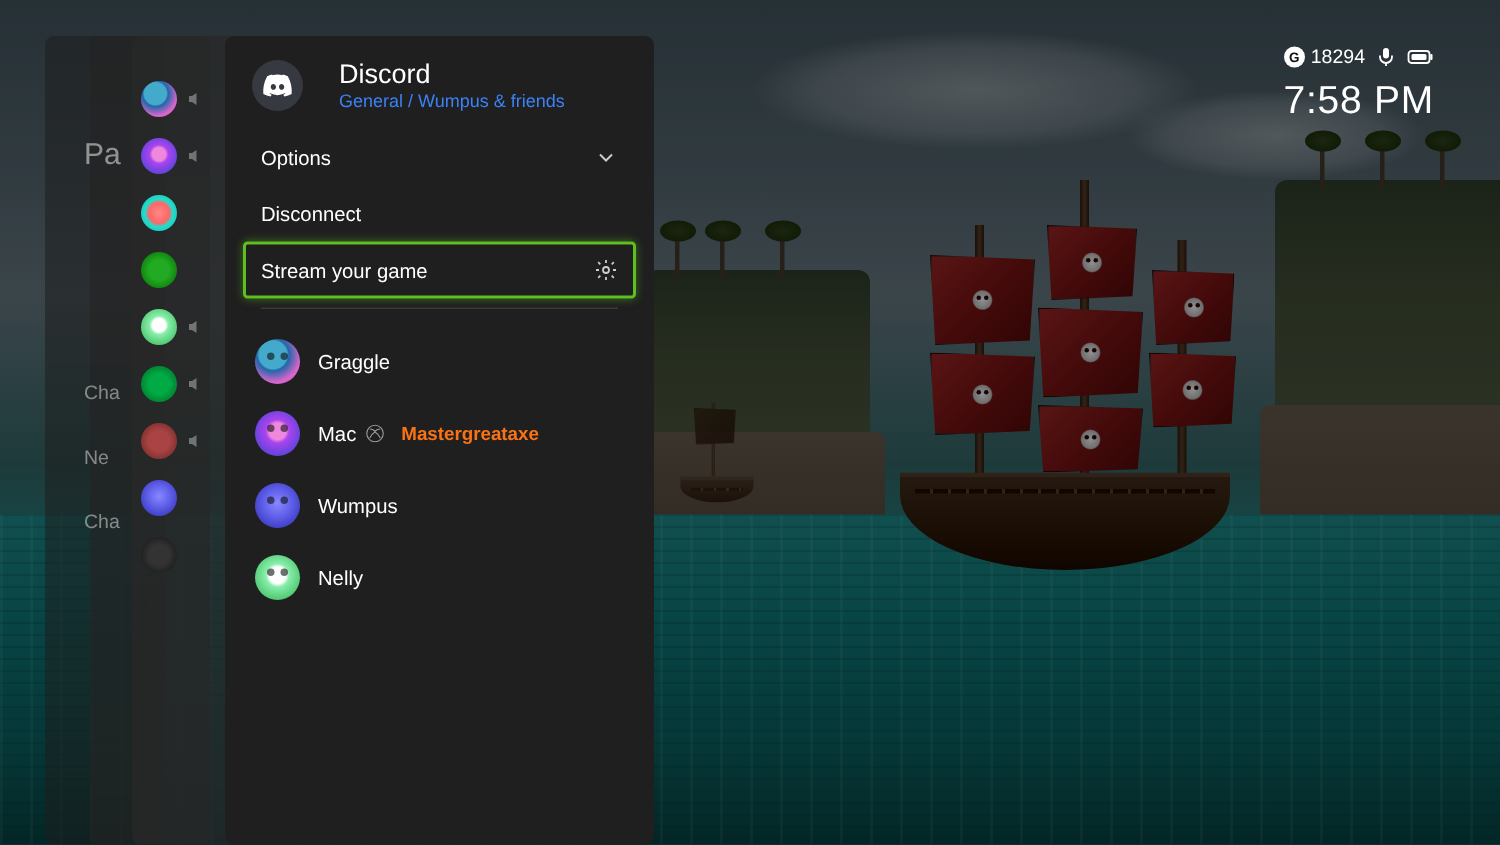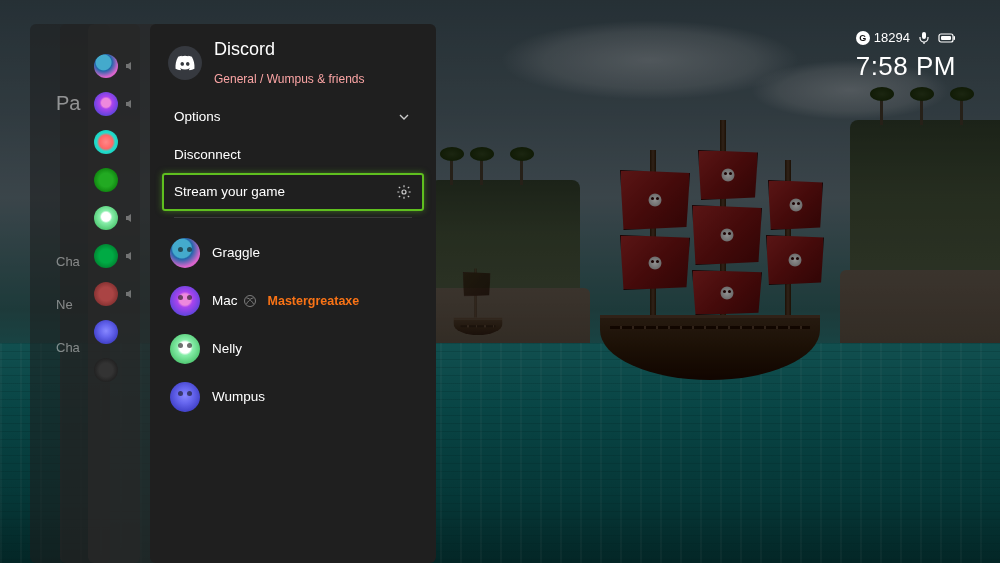--- a/index.html
+++ b/index.html
@@ -88,24 +88,24 @@
 .mini-row { display:flex; align-items:center; gap: 6px; }
 .mini-av { width: 24px; height: 24px; border-radius: 50%; }
 .mini-spk { color: rgba(255,255,255,0.35); }
 
 
 .panel {
   position: absolute; left: 150px; top: 24px; bottom: 0; width: 286px;
   background: #1f1f1f; border-radius: 6px; z-index: 10; color: #fff;
   display: flex; flex-direction: column; padding-bottom: 0; overflow: hidden;
 }
-.panel-header { display:flex; align-items:center; gap: 12px; padding: 16px 18px 12px; }
+.panel-header { display:flex; align-items:center; gap: 24px; padding: 16px 18px 12px; }
 .app-icon { width: 34px; height: 34px; border-radius: 50%; background: #36393f; display:flex; align-items:center; justify-content:center; }
 .app-title { font-size: 18px; font-weight: 400; line-height: 1.1; }
-.app-sub { font-size: 12px; color: #fca5a5; margin-top: 12px; }
+.app-sub { font-size: 12px; color: #3b82f6; margin-top: 0; }
 
 .menu { padding: 0 12px; }
 .menu-row { display:flex; align-items:center; justify-content:space-between; padding: 11px 12px; font-size: 13.5px; border-radius: 3px; cursor: pointer; }
 .menu-row .right { display:flex; align-items:center; gap: 10px; color: #ccc; }
 .toggle { width: 26px; height: 12px; border-radius: 7px; border: 1.5px solid #999; position:relative; }
 .toggle::before { content:""; position:absolute; width:8px; height:8px; border-radius:50%; background:#999; top:0.5px; left:1px; }
 .gear { display:inline-flex; }
 .chev { display:inline-flex; }
 .menu-row.focused { border: 2px solid #5fbf1f; padding: 9px 10px; box-shadow: 0 0 6px rgba(95,191,31,0.5); }
 .divider { height: 1px; background: #3a3a3a; margin: 6px 12px 10px; }
@@ -333,25 +333,25 @@
             <svg width="12" height="12" viewBox="0 0 24 24" fill="#999">
                 <circle cx="12" cy="12" r="11" fill="none" stroke="#999" stroke-width="1.5"></circle>
                 <path d="M5 6c4 0 7 3 7 3s3-3 7-3M5 18c2-5 7-8 7-8s5 3 7 8" stroke="#999" stroke-width="1.5" fill="none"></path>
               </svg>
           </span>
           <span>Mastergreataxe</span>
         </span>
       </div>
     </div>
     <div class="p-row">
+      <div class="avatar av-wumpus"></div>
+      <div class="p-name">
+          <span>Wumpus</span>
+        </div>
+    </div>
+    <div class="p-row">
       <div class="avatar av-nelly"></div>
       <div class="p-name">
           <span>Nelly</span>
         </div>
     </div>
-    <div class="p-row">
-      <div class="avatar av-wumpus"></div>
-      <div class="p-name">
-          <span>Wumpus</span>
-        </div>
-    </div>
   </div>
 </div>
 
 </body></html>

